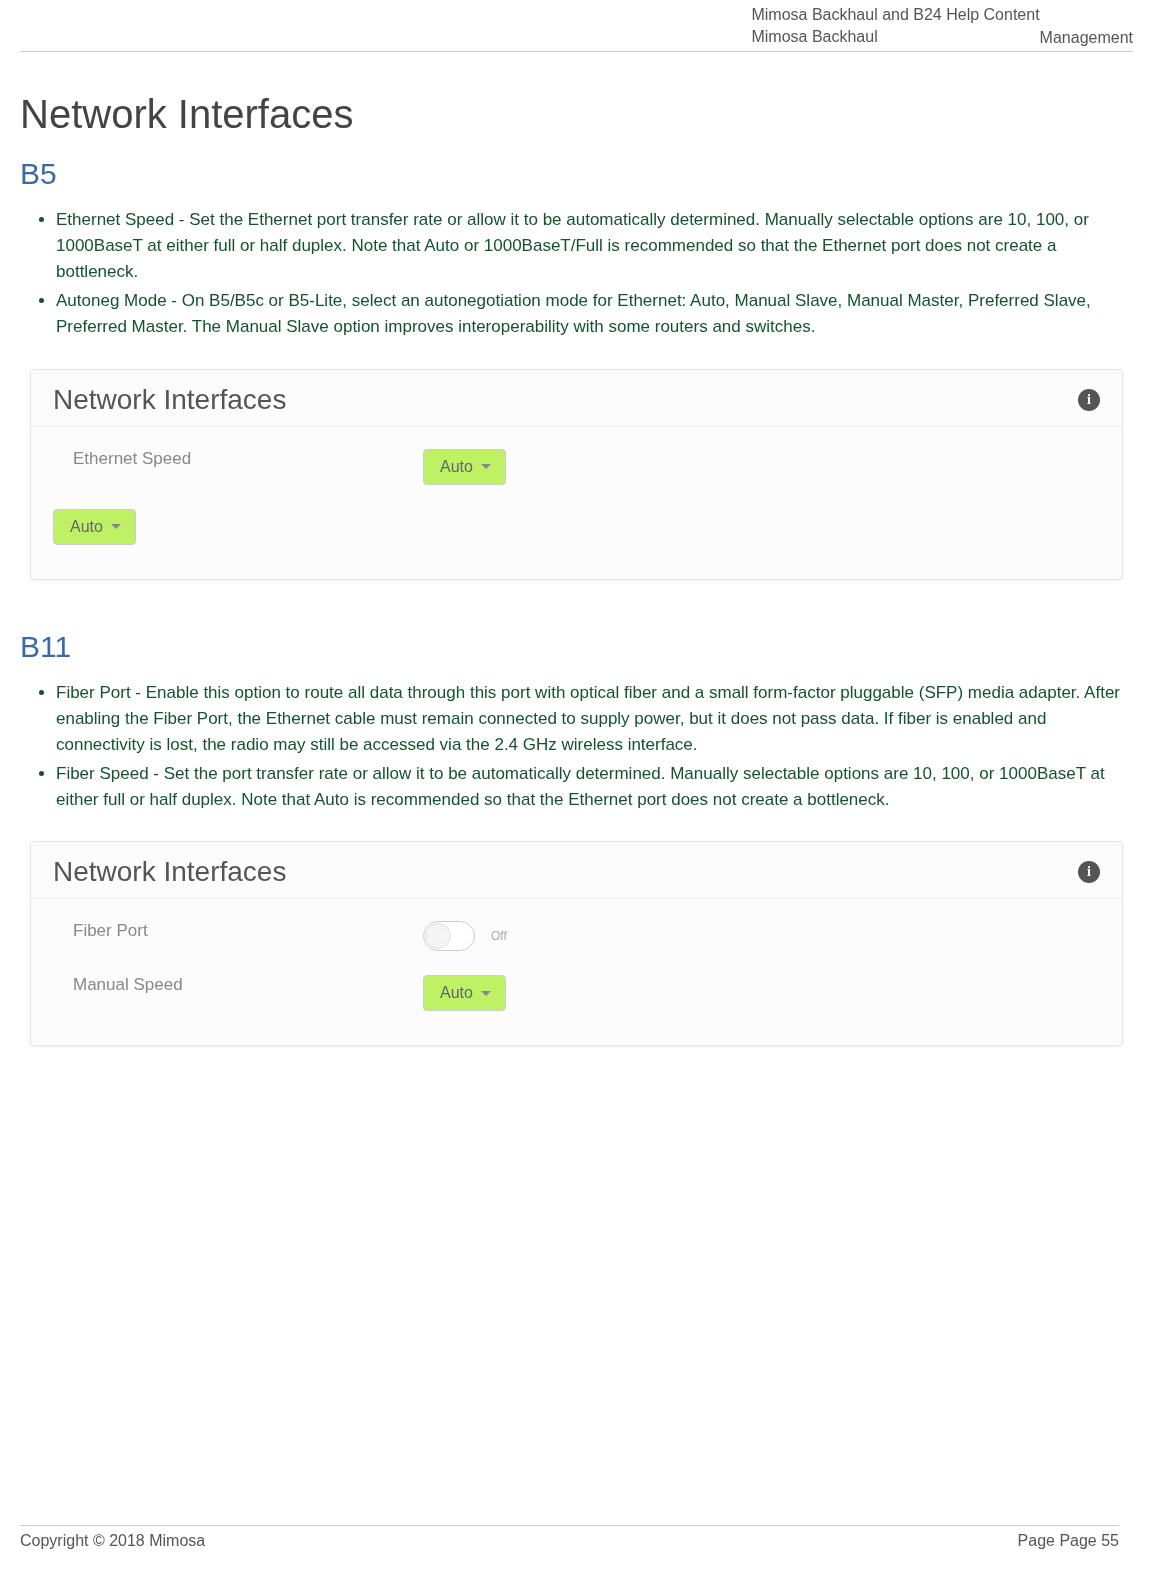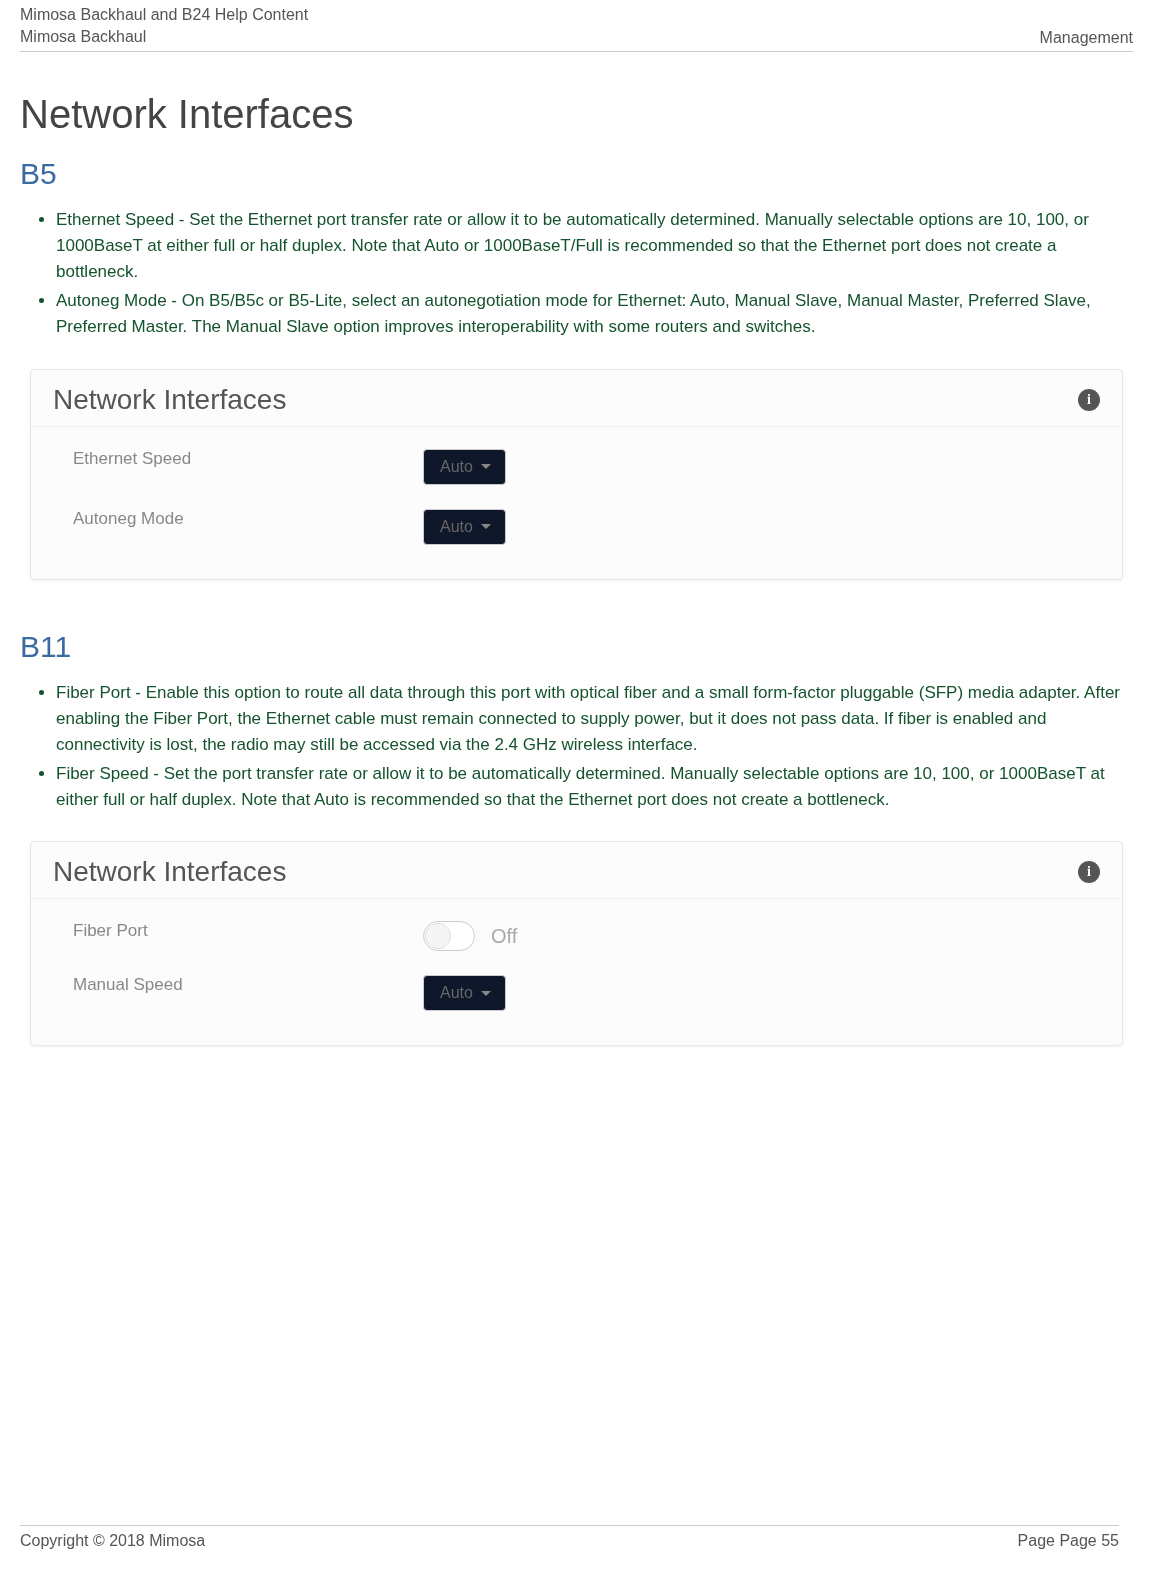--- a/index.html
+++ b/index.html
@@ -11,21 +11,21 @@
     background: #fff;
     width: 1153px;
   }
   .page {
     padding: 4px 20px 20px 20px;
     position: relative;
     min-height: 1560px;
   }
   .header-row {
     display: flex;
-    justify-content: space-between;
+    justify-content: flex-end;
     font-size: 16px;
     color: #555;
     line-height: 1.3;
   }
   .header-left { line-height: 1.4; }
   .header-sep {
     border: none;
     border-top: 1px solid #ccc;
     margin: 2px 0 40px 0;
   }
@@ -98,21 +98,21 @@
     padding-left: 20px;
   }
   .form-row .control { }
 
   .dropdown {
     border: 1px solid #ccc;
     border-radius: 4px;
     padding: 8px 14px 8px 16px;
     font-size: 16px;
     color: #666;
-    background: #0f172a;
+    background: #bef264;
     display: inline-flex;
     align-items: center;
     gap: 8px;
     min-width: 78px;
   }
   .caret-down {
     width: 0; height: 0;
     border-left: 5px solid transparent;
     border-right: 5px solid transparent;
     border-top: 5px solid #888;
@@ -134,21 +134,21 @@
   }
   .toggle .knob {
     position: absolute;
     top: 1px; left: 1px;
     width: 26px; height: 26px;
     border-radius: 50%;
     background: #f5f5f5;
     border: 1px solid #ddd;
   }
   .toggle-state {
-    font-size: 20px;
+    font-size: 12px;
     color: #aaa;
     margin-right: 40px;
   }
 
   .footer {
     position: absolute;
     left: 20px; right: 34px; bottom: 10px;
   }
   .footer hr {
     border: none;
@@ -193,21 +193,20 @@
       <div class="form-row">
         <div class="label">Ethernet Speed</div>
         <div class="control">
           <div class="dropdown">
             <span>Auto</span>
             <span class="caret-down"></span>
           </div>
         </div>
       </div>
       <div class="form-row">
-        <div class="label">Autoneg Mode</div>
         <div class="control">
           <div class="dropdown">
             <span>Auto</span>
             <span class="caret-down"></span>
           </div>
         </div>
       </div>
     </div>
   </div>
 

